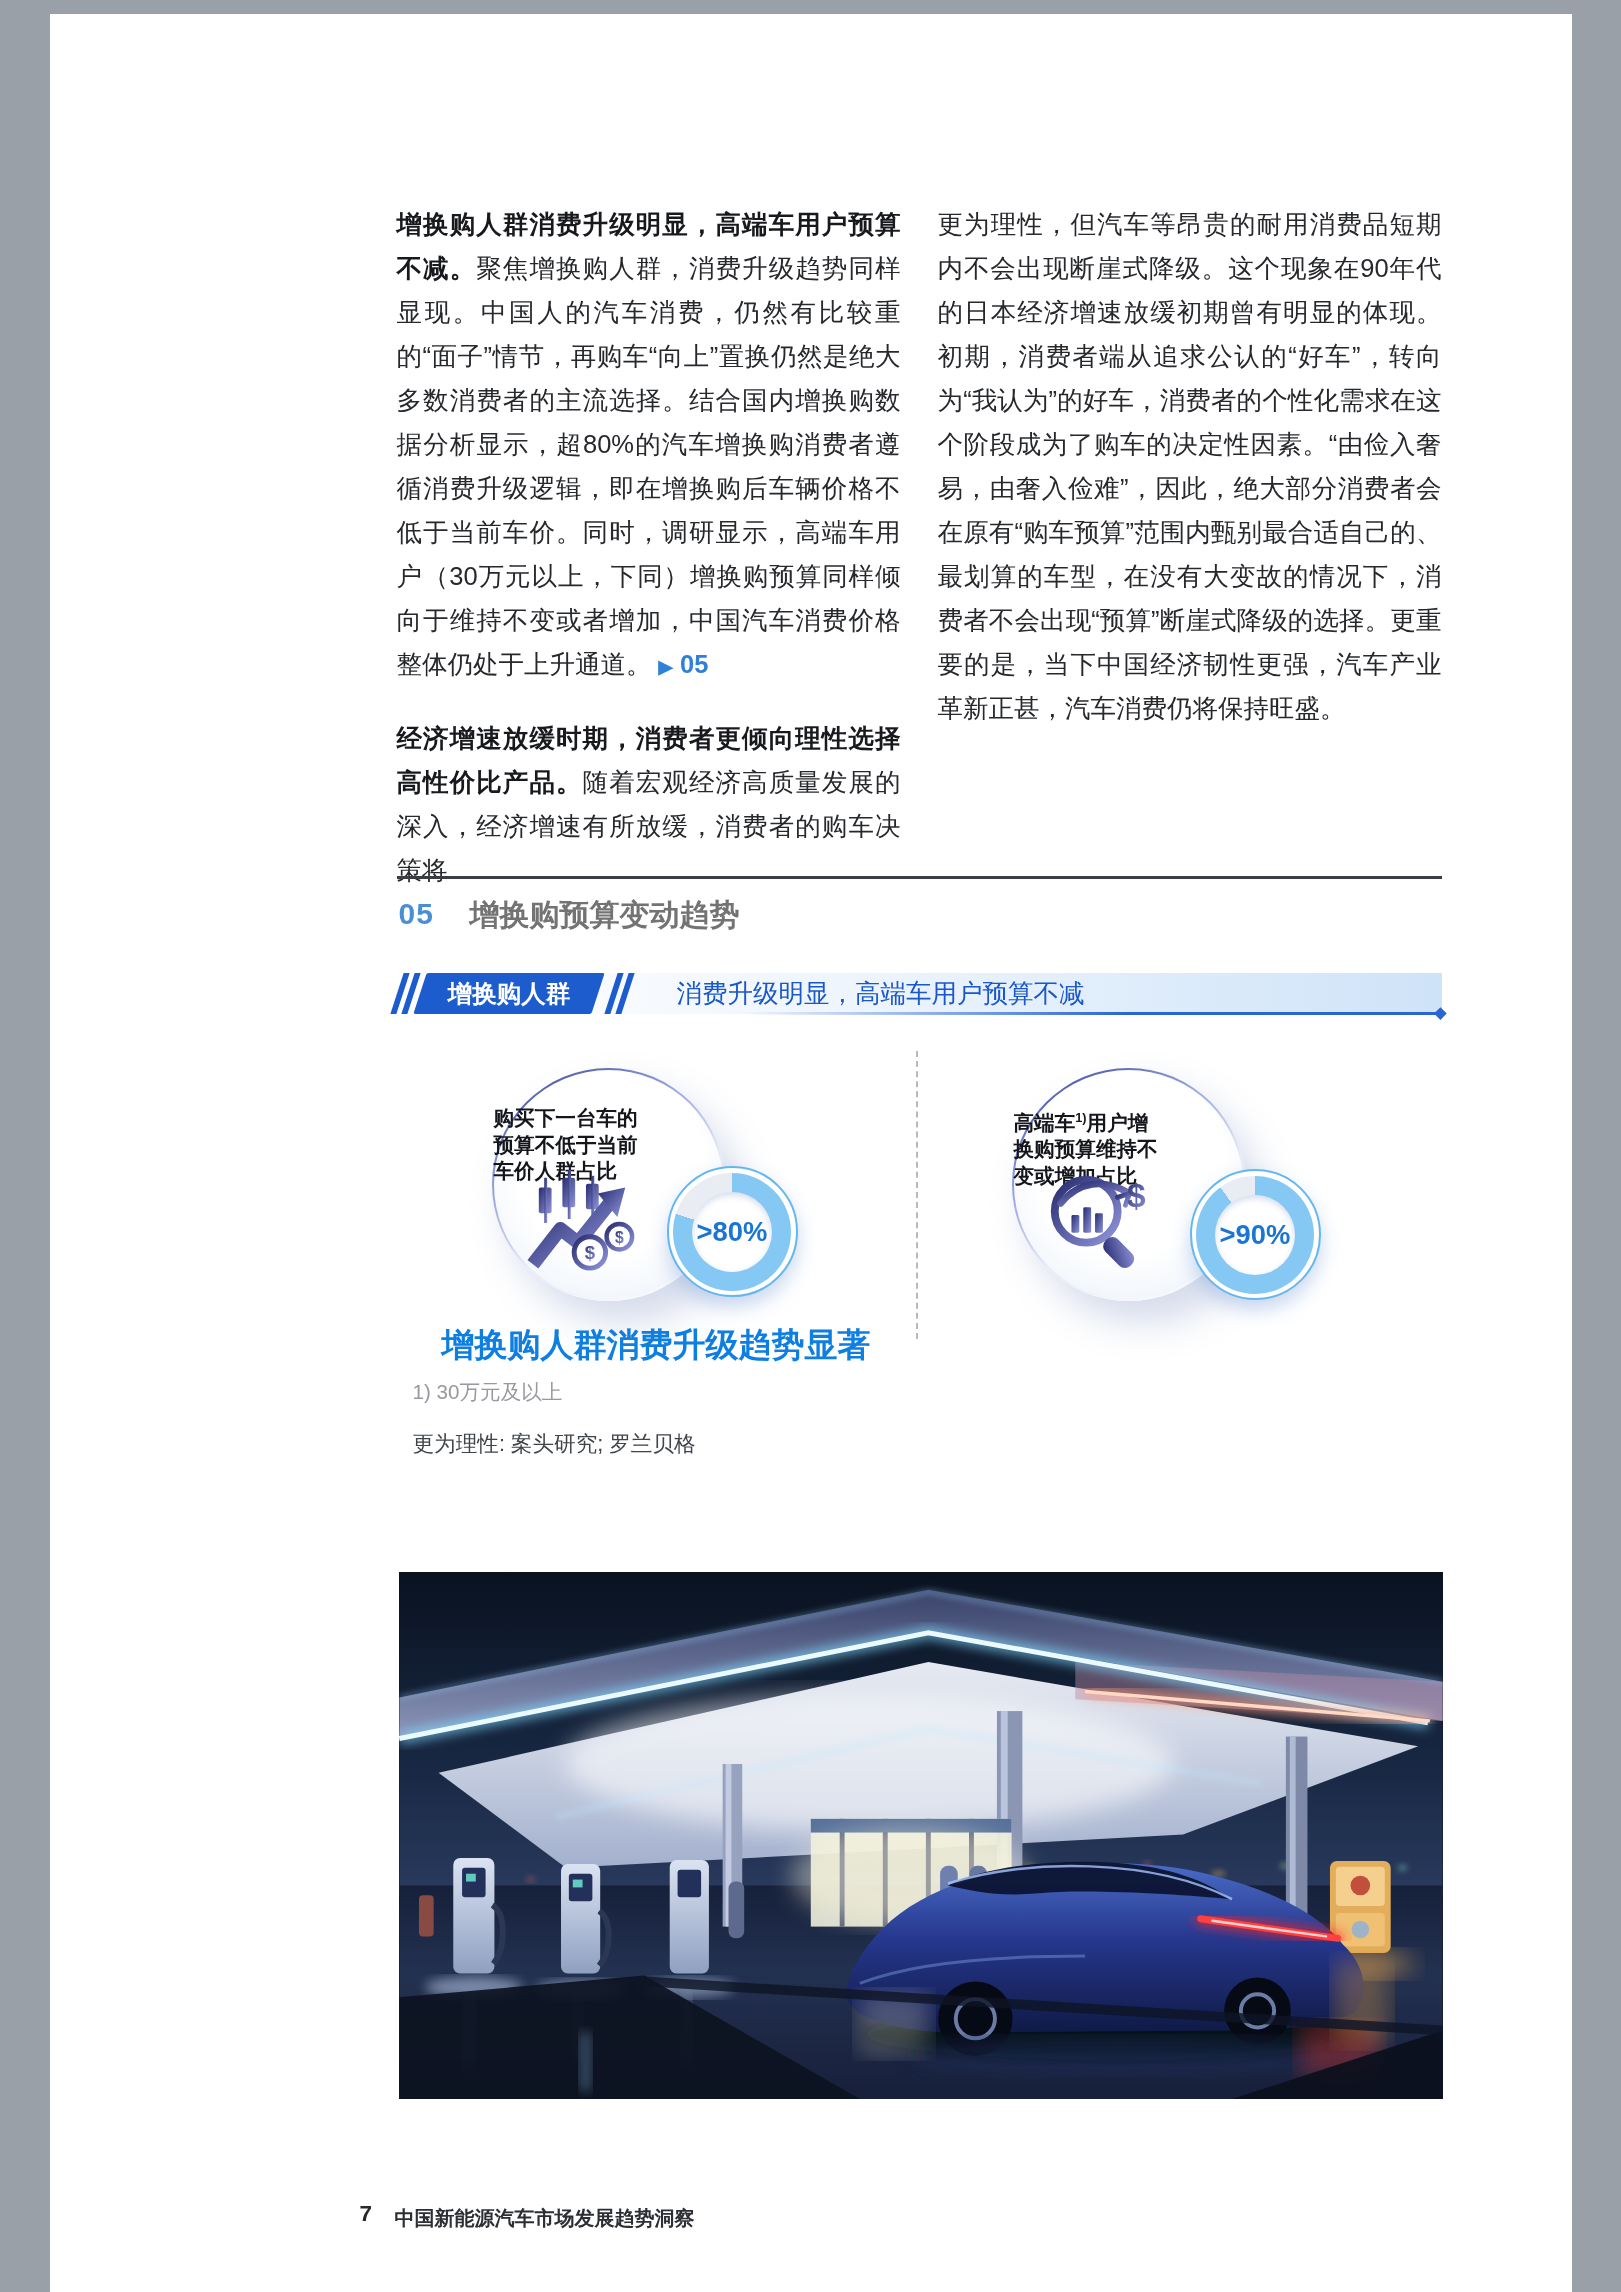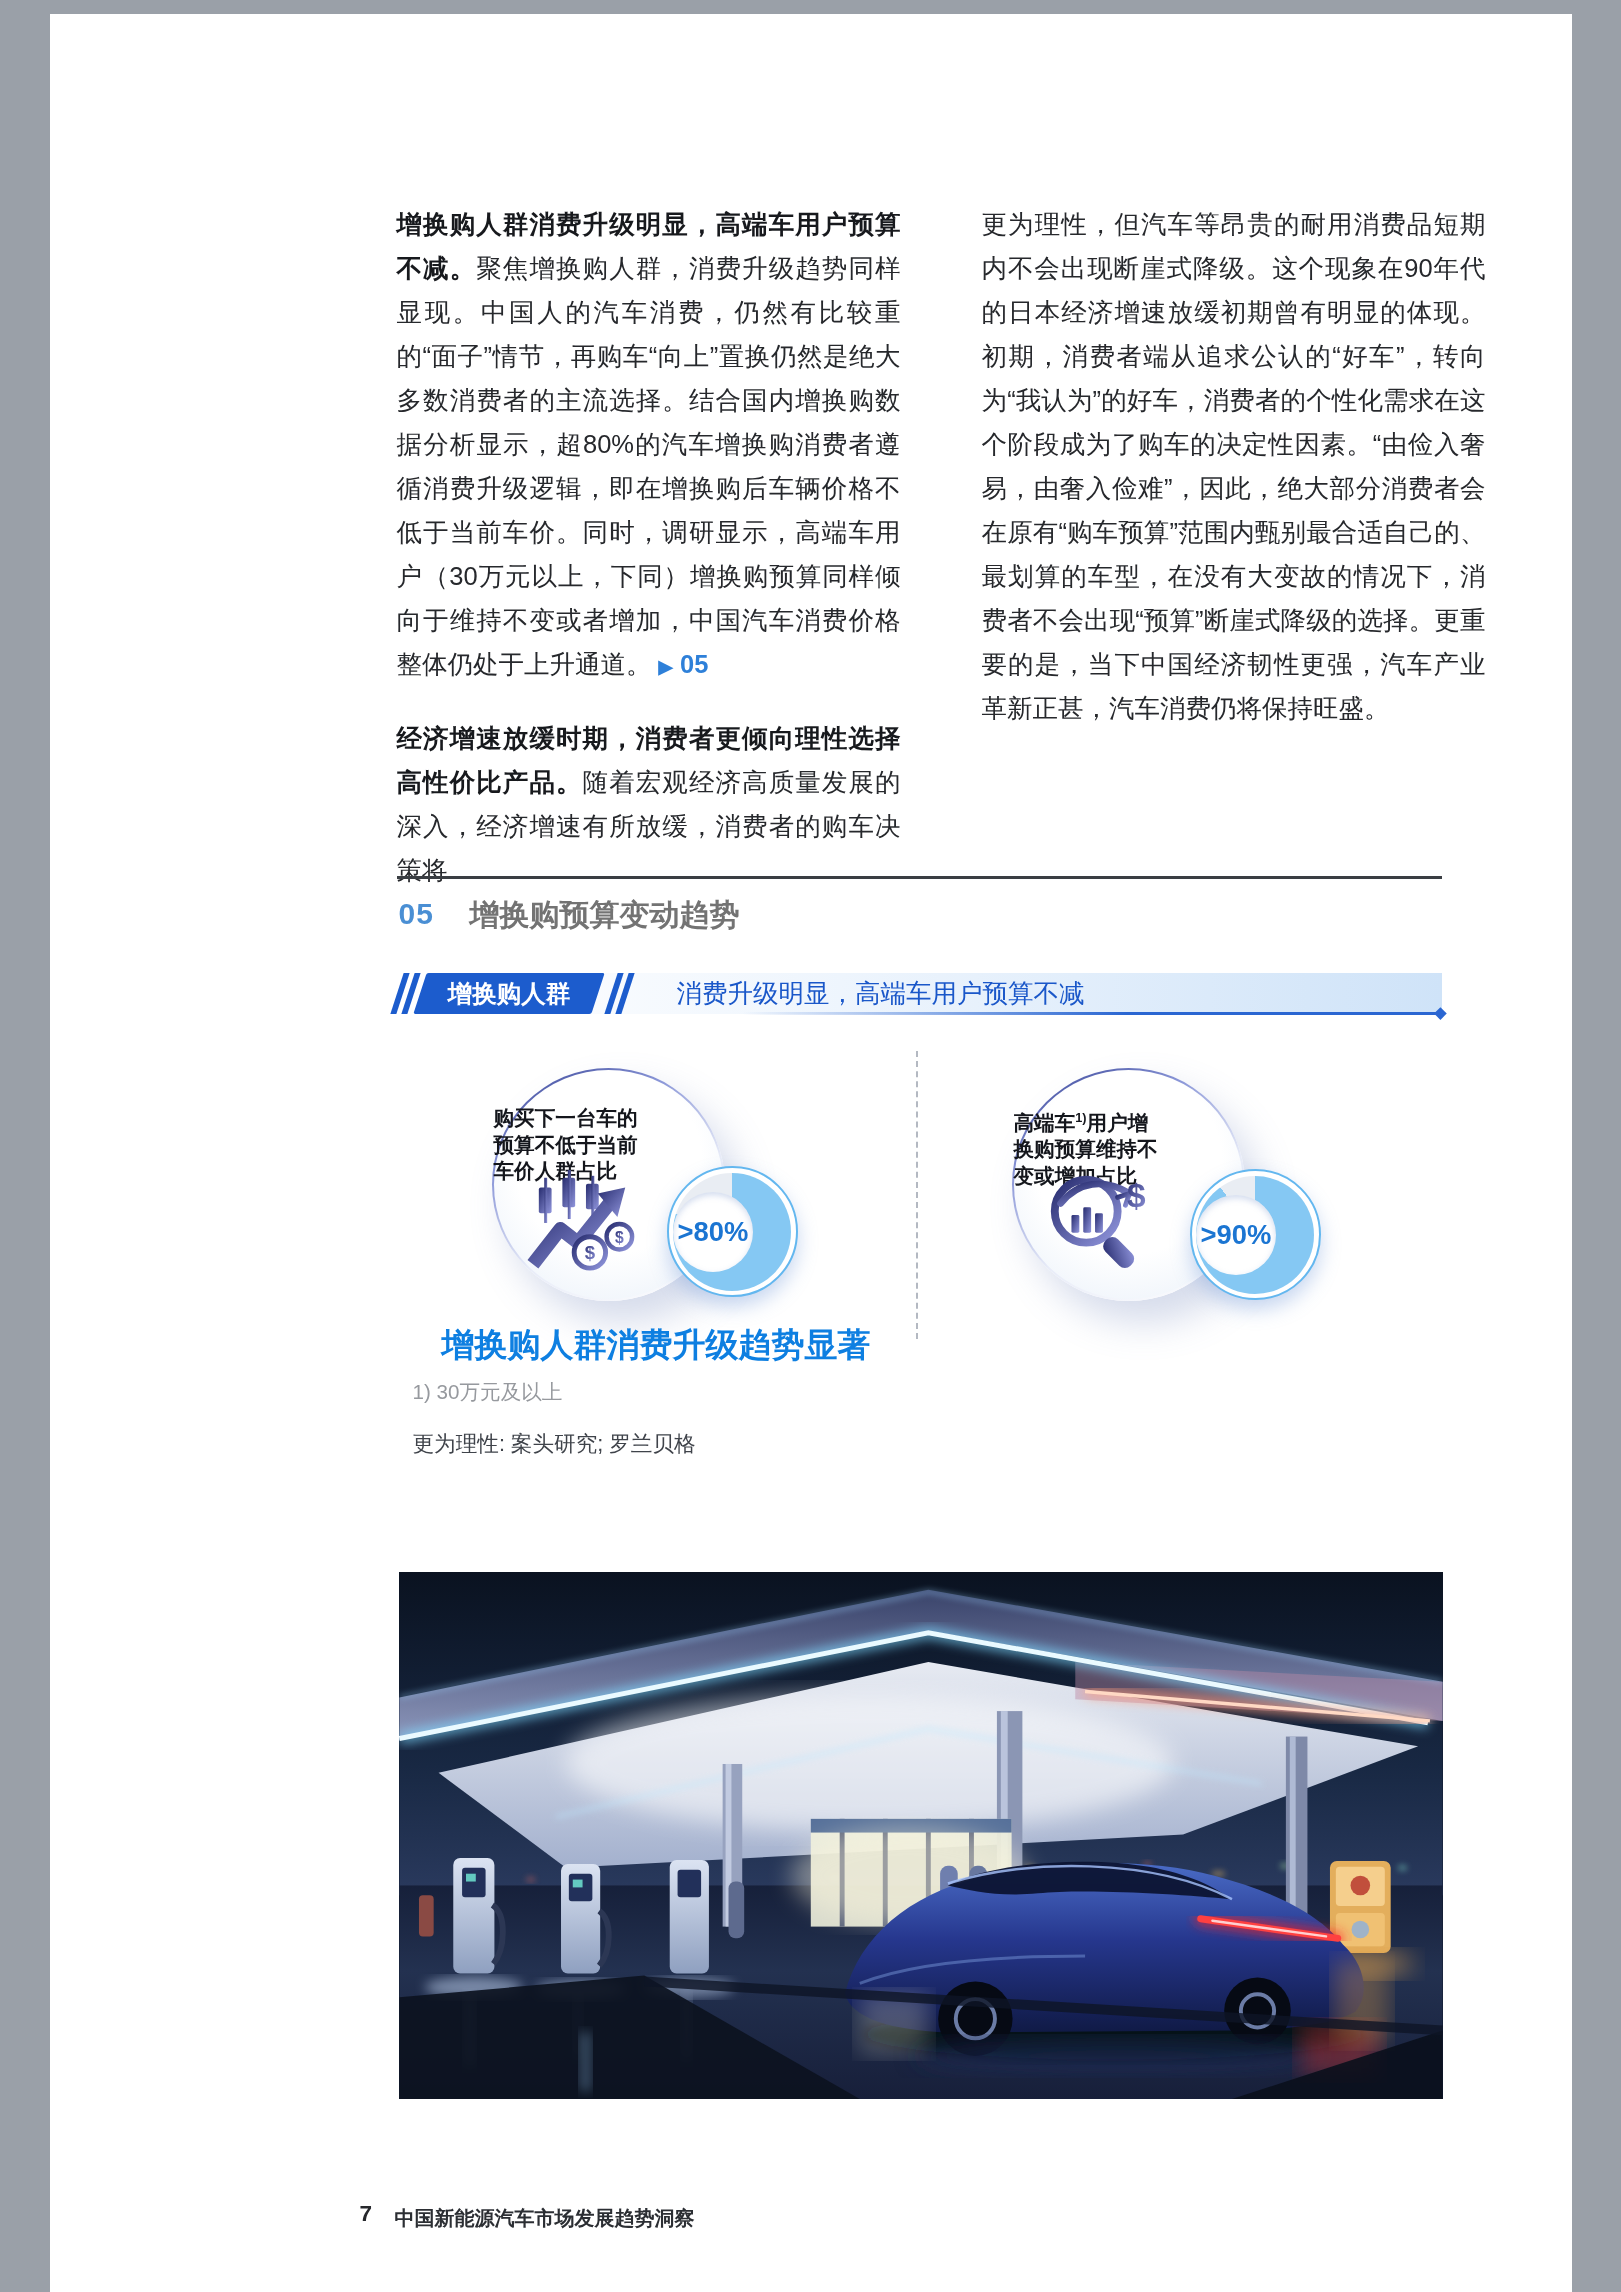--- a/index.html
+++ b/index.html
@@ -4,21 +4,21 @@
 <style>
   *{margin:0;padding:0;box-sizing:border-box}
   html,body{background:#9aa0a8}
   #page{position:relative;width:1522px;height:2293px;background:#ffffff;
         font-family:"Liberation Sans",sans-serif;overflow:hidden;margin:14px auto}
 
   
   .col{position:absolute;top:188px;width:504px;font-size:25.5px;line-height:44px;
        color:#26282c;text-align:justify}
   .col-left{left:347px}
-  .col-right{left:932px}
+  .col-right{left:888px}
   .para{margin:0}
   .para + .para{margin-top:27.4px}
   .lead{font-weight:bold;color:#17191d}
   .ref{color:var(--ref-blue,#2e80d9);font-weight:bold;white-space:nowrap}
   .ref-arrow{font-size:18.6px}
 
   
   .rule{position:absolute;left:347px;top:862px;width:1045px;height:2.9px;background:#3a3e43}
   .sec-num{position:absolute;left:349px;top:883px;font-size:30px;font-weight:bold;
            color:var(--section-number-blue,#4a8fd4);letter-spacing:1px}
@@ -49,21 +49,21 @@
   .bigcircle-inner{width:100%;height:100%;border-radius:50%;position:relative;
      background:radial-gradient(circle at 50% 40%,#ffffff 52%,#f3f7fc 76%,#dfe8f6 100%)}
   .circle-label{position:absolute;left:0;top:35px;width:100%;text-align:left;
      font-size:20.6px;line-height:26.5px;font-weight:bold;color:#14161c}
   .circle-label sup{font-size:12.7px}
   .circle-icon{position:absolute;left:33px;top:96px}
   .donut{position:absolute;width:131px;height:131px;border-radius:50%;background:#fff;
      border:2.9px solid #63b7ef;display:flex;align-items:center;justify-content:center;
      box-shadow:0 9.8px 19.6px rgba(110,150,215,.38);z-index:2}
   .donut-ring{width:118px;height:118px;border-radius:50%;display:flex;align-items:center;
-     }
+     justify-content:center}
   .donut-hole{width:80px;height:80px;border-radius:50%;background:#fff;display:flex;
      align-items:center;justify-content:center;box-shadow:inset 0 2.9px 6.9px rgba(130,155,205,.35)}
   .donut-val{font-size:27.4px;font-weight:bold;color:var(--donut-text-blue,#1b75d2)}
   .caption{position:absolute;top:1309px;width:519px;text-align:center;font-size:33px;
      font-weight:bold;color:var(--caption-blue,#0e7fe1)}
 
   
   .note{position:absolute;left:363px;top:1364px;font-size:20.6px;color:#96999e}
   .source{position:absolute;left:363px;top:1415px;font-size:21.6px;color:#3f434a}
 

